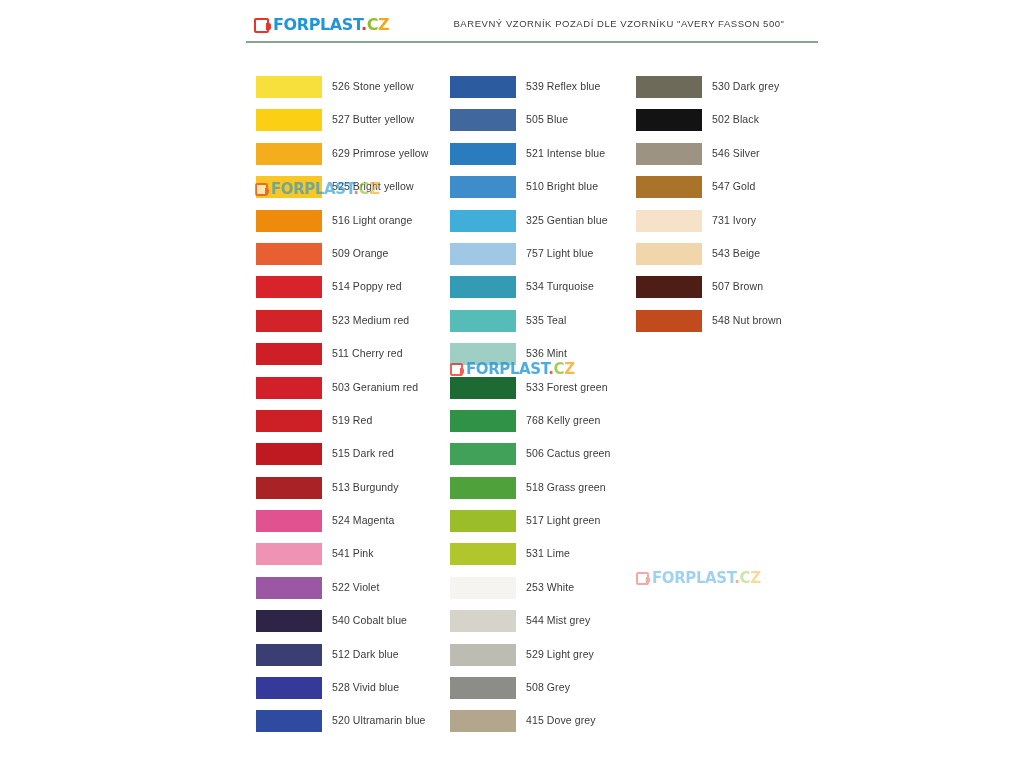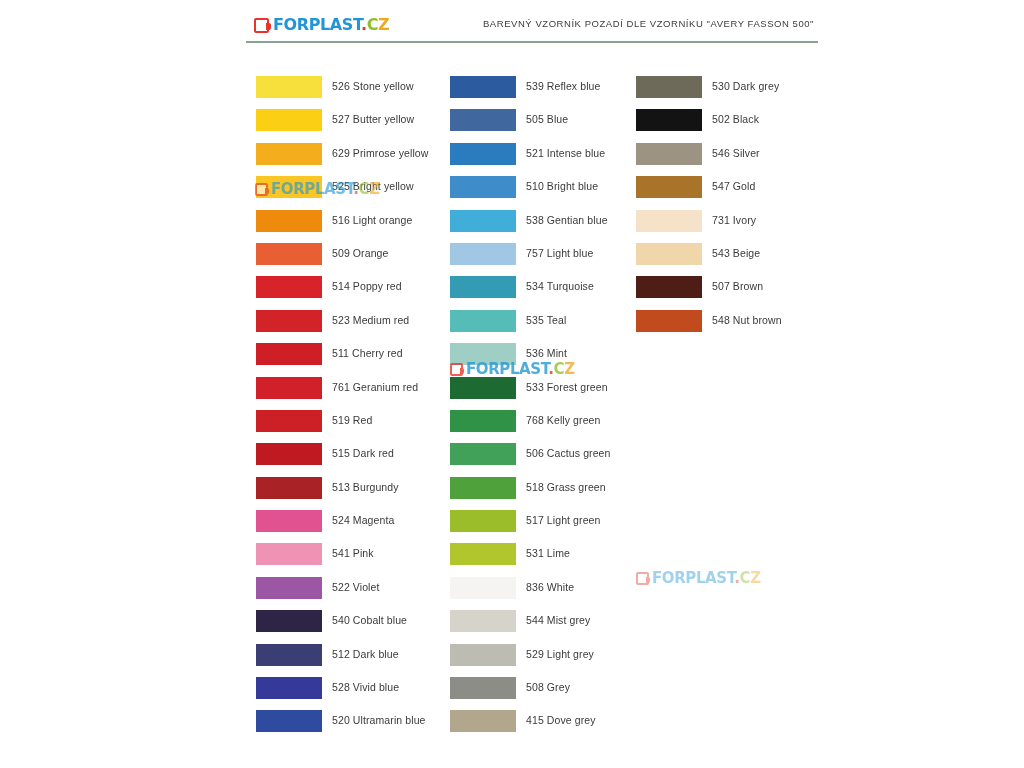--- a/index.html
+++ b/index.html
@@ -72,21 +72,21 @@
   .logo-forplast { color: #2196d6; }
   .logo-dot { color: #e8342a; }
   .logo-c { color: #8fbe2a; }
   .logo-z { color: #f0a81e; }
 
   #header-title {
     position: absolute;
     left: 178px;
     top: 6px;
     width: 390px;
-    text-align: right;
+    text-align: center;
     font-family: "Liberation Sans", sans-serif;
     font-size: 9.5px;
     letter-spacing: 0.55px;
     color: #3c3c3c;
     white-space: nowrap;
   }
 
   #header-rule {
     position: absolute;
     left: 246px;
@@ -205,21 +205,21 @@
       <div class="swatch-row">
         <div class="swatch-chip" style="background: rgb(209, 35, 40);"></div>
         <div class="swatch-label">523 Medium red</div>
       </div>
       <div class="swatch-row">
         <div class="swatch-chip" style="background: rgb(207, 31, 38);"></div>
         <div class="swatch-label">511 Cherry red</div>
       </div>
       <div class="swatch-row">
         <div class="swatch-chip" style="background: rgb(210, 32, 42);"></div>
-        <div class="swatch-label">761 Geranium red</div>
+        <div class="swatch-label">503 Geranium red</div>
       </div>
       <div class="swatch-row">
         <div class="swatch-chip" style="background: rgb(205, 31, 38);"></div>
         <div class="swatch-label">519 Red</div>
       </div>
       <div class="swatch-row">
         <div class="swatch-chip" style="background: rgb(191, 26, 33);"></div>
         <div class="swatch-label">515 Dark red</div>
       </div>
       <div class="swatch-row">
@@ -267,21 +267,21 @@
       <div class="swatch-row">
         <div class="swatch-chip" style="background: rgb(42, 124, 190);"></div>
         <div class="swatch-label">521 Intense blue</div>
       </div>
       <div class="swatch-row">
         <div class="swatch-chip" style="background: rgb(63, 140, 203);"></div>
         <div class="swatch-label">510 Bright blue</div>
       </div>
       <div class="swatch-row">
         <div class="swatch-chip" style="background: rgb(65, 174, 217);"></div>
-        <div class="swatch-label">538 Gentian blue</div>
+        <div class="swatch-label">325 Gentian blue</div>
       </div>
       <div class="swatch-row">
         <div class="swatch-chip" style="background: rgb(160, 200, 228);"></div>
         <div class="swatch-label">757 Light blue</div>
       </div>
       <div class="swatch-row">
         <div class="swatch-chip" style="background: rgb(51, 156, 180);"></div>
         <div class="swatch-label">534 Turquoise</div>
       </div>
       <div class="swatch-row">
@@ -311,21 +311,21 @@
       <div class="swatch-row">
         <div class="swatch-chip" style="background: rgb(155, 189, 42);"></div>
         <div class="swatch-label">517 Light green</div>
       </div>
       <div class="swatch-row">
         <div class="swatch-chip" style="background: rgb(176, 198, 44);"></div>
         <div class="swatch-label">531 Lime</div>
       </div>
       <div class="swatch-row">
         <div class="swatch-chip" style="background: rgb(245, 244, 241);"></div>
-        <div class="swatch-label">836 White</div>
+        <div class="swatch-label">253 White</div>
       </div>
       <div class="swatch-row">
         <div class="swatch-chip" style="background: rgb(214, 211, 203);"></div>
         <div class="swatch-label">544 Mist grey</div>
       </div>
       <div class="swatch-row">
         <div class="swatch-chip" style="background: rgb(188, 188, 178);"></div>
         <div class="swatch-label">529 Light grey</div>
       </div>
       <div class="swatch-row">

